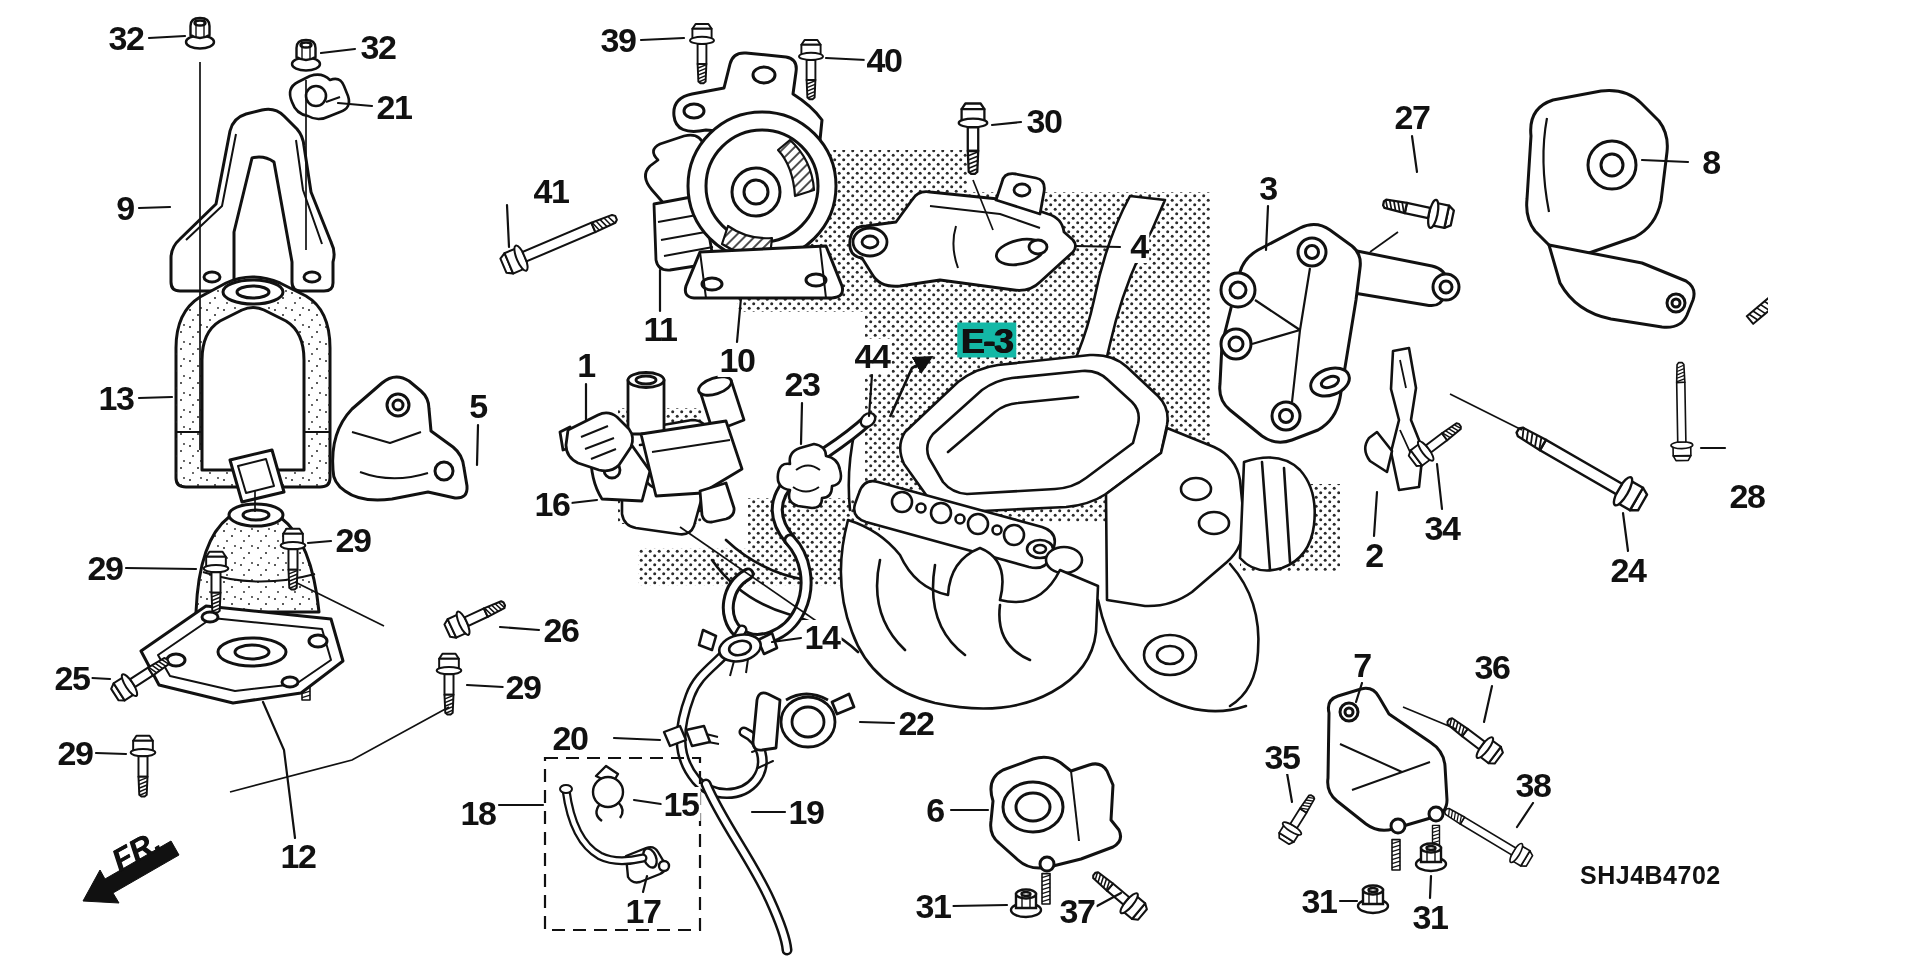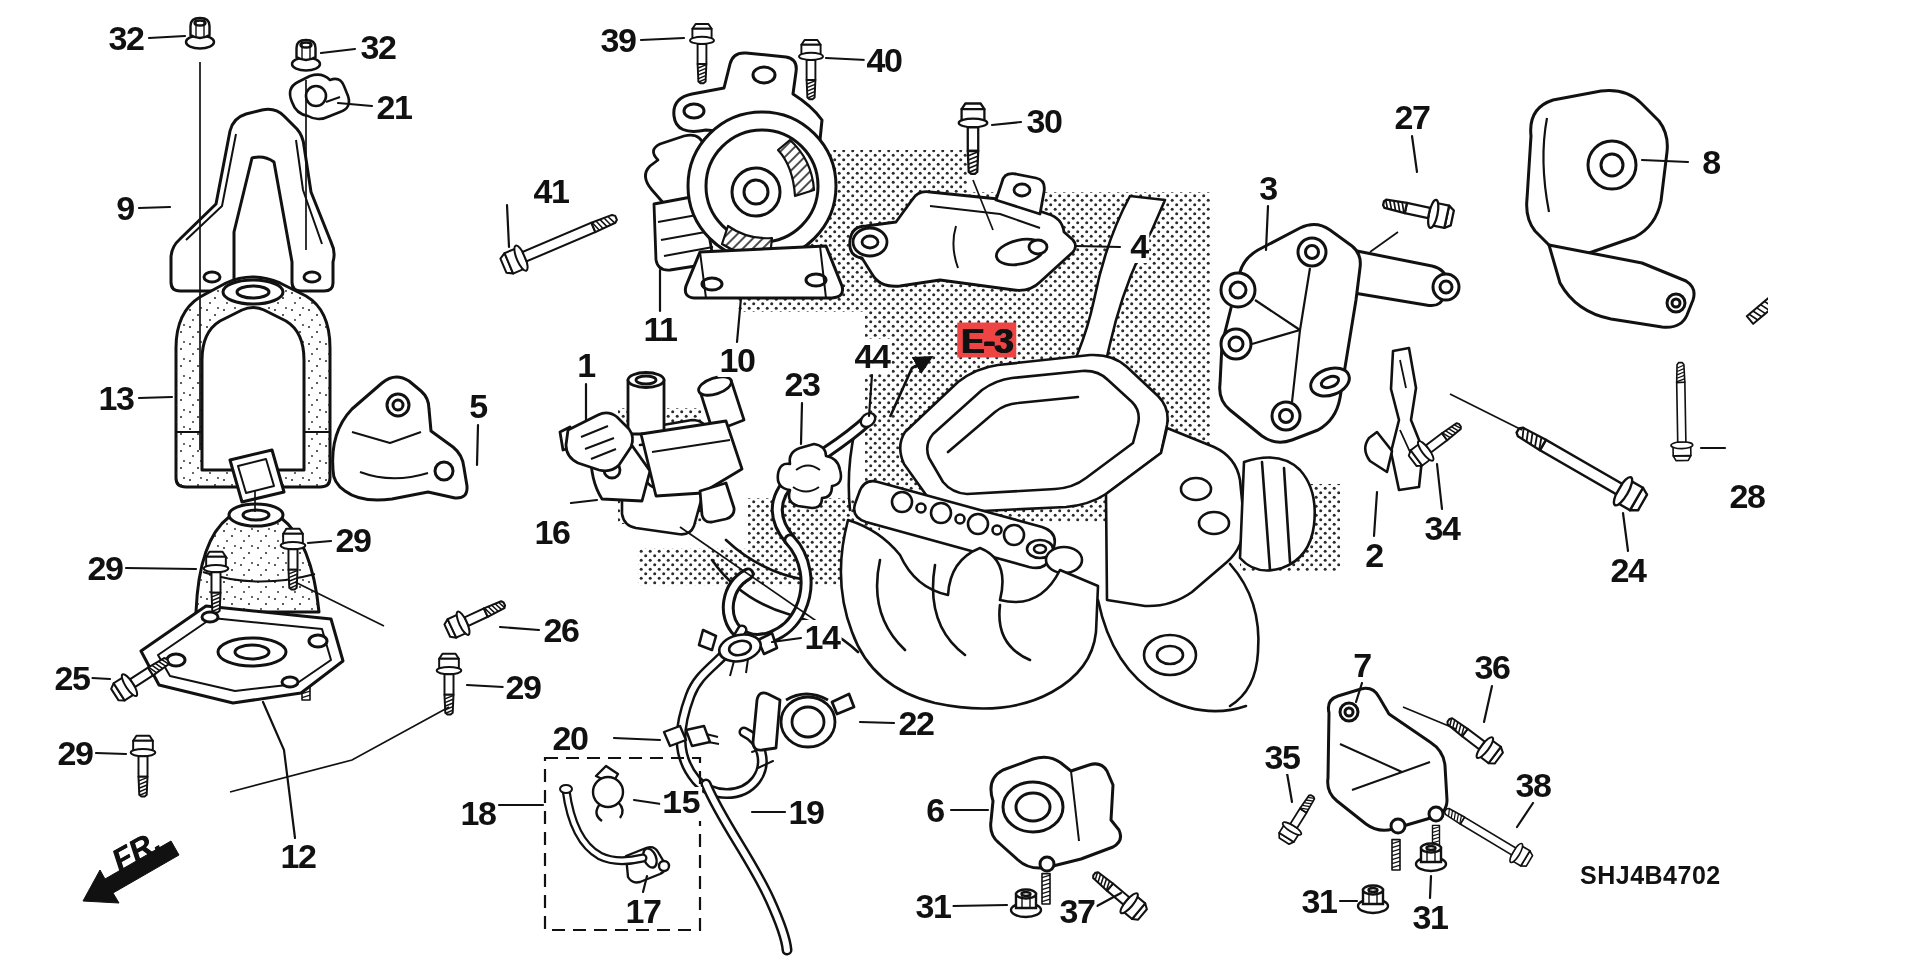--- a/index.html
+++ b/index.html
@@ -5,21 +5,21 @@
   html,body{margin:0;padding:0;background:#fff;}
   #stage{position:relative;width:1768px;height:958px;background:#fff;overflow:hidden;
          font-family:"Liberation Sans",sans-serif;}
   #art,#overlay-note{position:absolute;left:0;top:0;}
   #labels{position:absolute;left:0;top:0;width:100%;height:100%;pointer-events:none;}
   .callout{position:absolute;transform:translate(-50%,-50%);color:#111;
            font:bold 34px/1 "Liberation Sans",sans-serif;letter-spacing:-1.5px;
            background:#fff;padding:0 2px;white-space:nowrap;}
   .txt{position:absolute;color:#111;white-space:nowrap;}
   #e3{font:bold 35px/1 "Liberation Sans",sans-serif;letter-spacing:-1px;
-      transform:translate(-50%,-50%);background:#ef4444;padding:0 4px;
+      transform:translate(-50%,-50%);background:#14b8a6;padding:0 4px;
       text-shadow:0.8px 0 #111,-0.8px 0 #111;}
   #fr{font:bold italic 31px/1 "Liberation Sans",sans-serif;
       transform:translate(-50%,-50%) rotate(-29deg);
       text-shadow:0.6px 0 #111;}
   #code{font:bold 25px/1 "Liberation Sans",sans-serif;letter-spacing:0.5px;
       transform:translate(0,-50%);}
 </style>
 </head>
 <body>
 
@@ -439,21 +439,21 @@
       <div class="callout" style="left: 125px; top: 208px;">9</div>
       <div class="callout" style="left: 116px; top: 398px;">13</div>
       <div class="callout" style="left: 618px; top: 40px;">39</div>
       <div class="callout" style="left: 884px; top: 60px;">40</div>
       <div class="callout" style="left: 1044px; top: 121px;">30</div>
       <div class="callout" style="left: 507px; top: 191px; margin-left: 44px;">41</div>
       <div class="callout" style="left: 660px; top: 329px;">11</div>
       <div class="callout" style="left: 737px; top: 360px;">10</div>
       <div class="callout" style="left: 586px; top: 365px;">1</div>
       <div class="callout" style="left: 478px; top: 406px;">5</div>
-      <div class="callout" style="left: 552px; top: 532px;">16</div>
+      <div class="callout" style="left: 552px; top: 504px;">16</div>
       <div class="callout" style="left: 802px; top: 384px;">23</div>
       <div class="callout" style="left: 872px; top: 356px;">44</div>
       <div class="callout" style="left: 1268px; top: 188px;">3</div>
       <div class="callout" style="left: 1139px; top: 246px;">4</div>
       <div class="callout" style="left: 1412px; top: 117px;">27</div>
       <div class="callout" style="left: 1711px; top: 162px;">8</div>
       <div class="callout" style="left: 1747px; top: 448px; margin-top: 48px;">28</div>
       <div class="callout" style="left: 1628px; top: 570px;">24</div>
       <div class="callout" style="left: 1442px; top: 528px;">34</div>
       <div class="callout" style="left: 1374px; top: 555px;">2</div>
@@ -462,21 +462,21 @@
       <div class="callout" style="left: 523px; top: 687px;">29</div>
       <div class="callout" style="left: 75px; top: 753px;">29</div>
       <div class="callout" style="left: 72px; top: 678px;">25</div>
       <div class="callout" style="left: 561px; top: 630px;">26</div>
       <div class="callout" style="left: 298px; top: 856px;">12</div>
       <div class="callout" style="left: 822px; top: 637px;">14</div>
       <div class="callout" style="left: 916px; top: 723px;">22</div>
       <div class="callout" style="left: 806px; top: 812px;">19</div>
       <div class="callout" style="left: 570px; top: 738px;">20</div>
       <div class="callout" style="left: 478px; top: 805px; margin-top: 8px;">18</div>
-      <div class="callout" style="left: 681px; top: 804px; font-family: Liberation Mono, monospace;">15</div>
+      <div class="callout" style="left: 681px; top: 804px;">15</div>
       <div class="callout" style="left: 643px; top: 911px;">17</div>
       <div class="callout" style="left: 935px; top: 810px;">6</div>
       <div class="callout" style="left: 933px; top: 906px;">31</div>
       <div class="callout" style="left: 1077px; top: 911px;">37</div>
       <div class="callout" style="left: 1282px; top: 757px;">35</div>
       <div class="callout" style="left: 1362px; top: 665px;">7</div>
       <div class="callout" style="left: 1492px; top: 667px;">36</div>
       <div class="callout" style="left: 1533px; top: 785px;">38</div>
       <div class="callout" style="left: 1319px; top: 901px;">31</div>
       <div class="callout" style="left: 1430px; top: 917px;">31</div>

